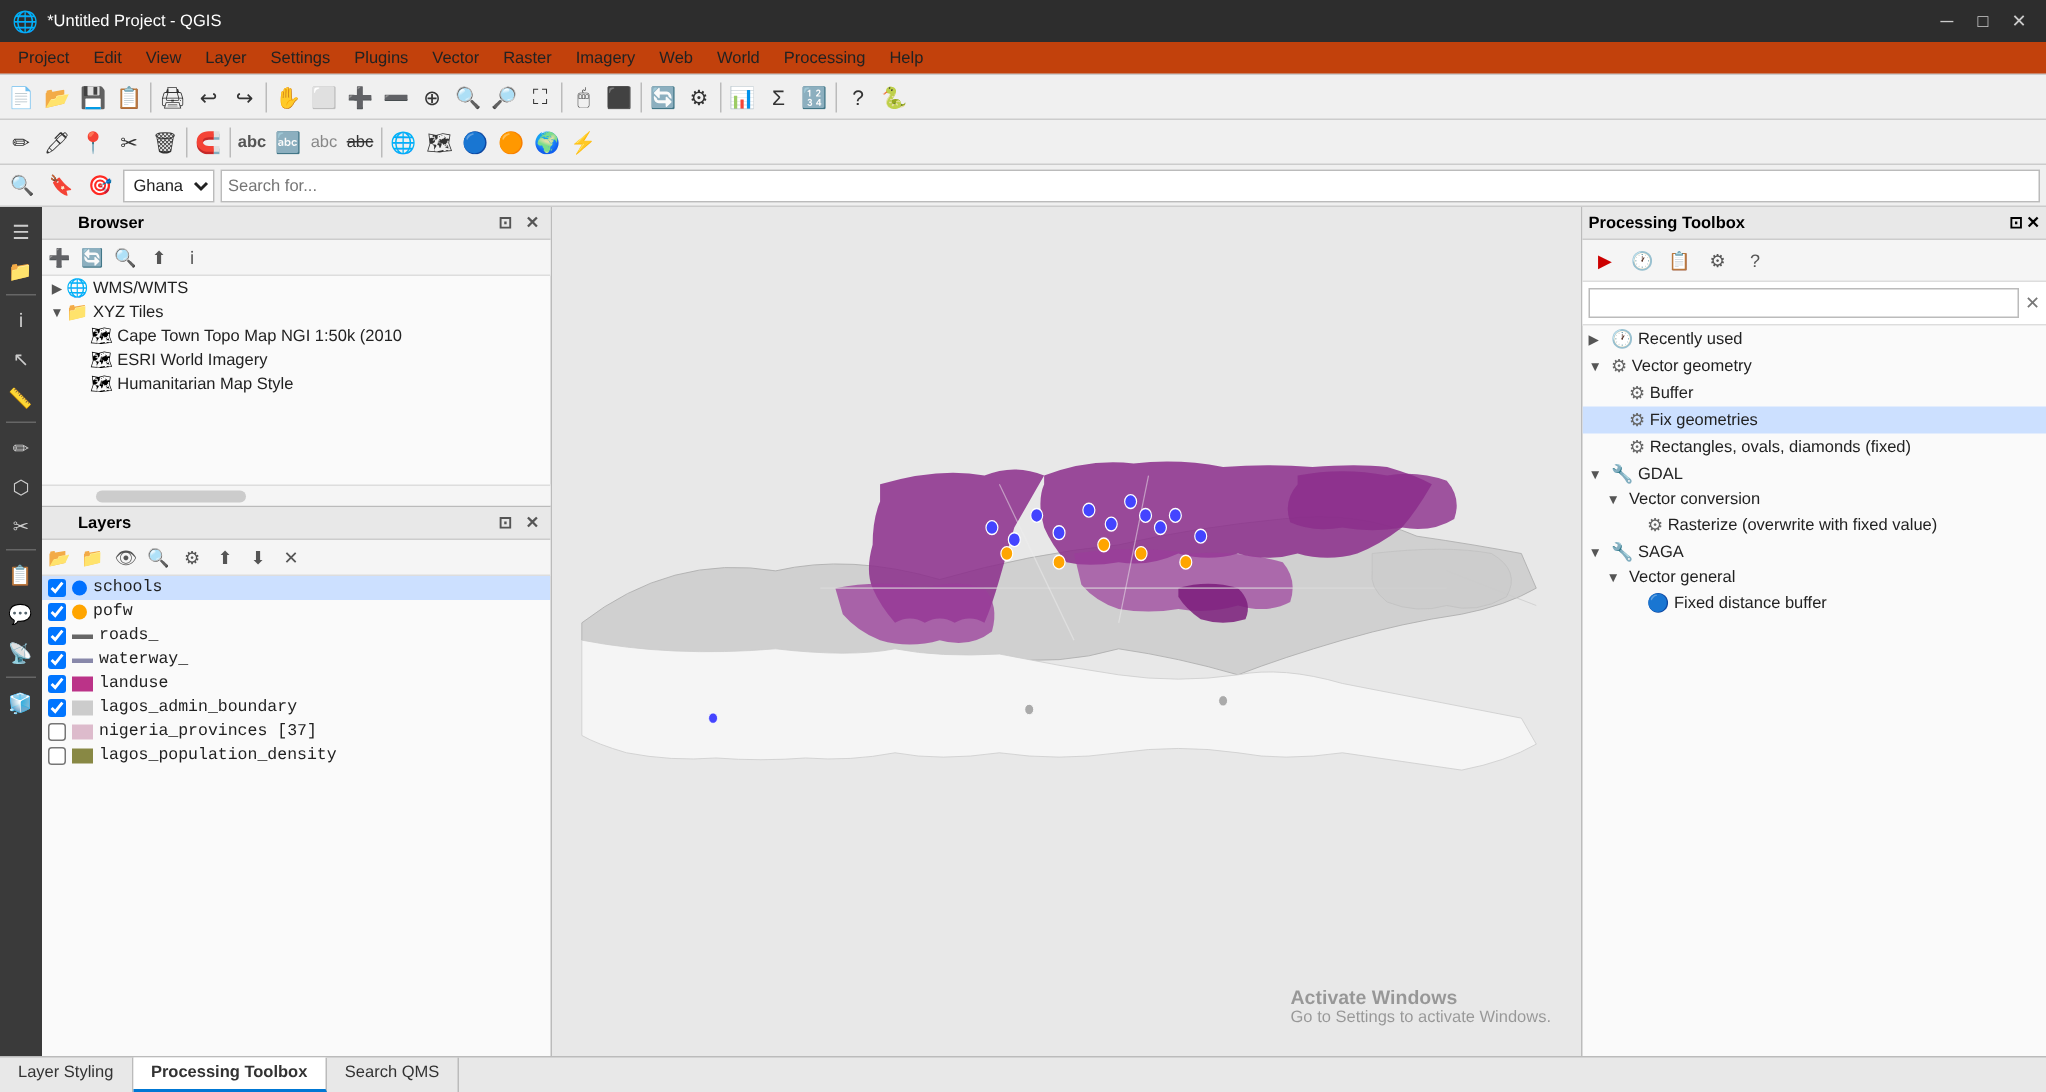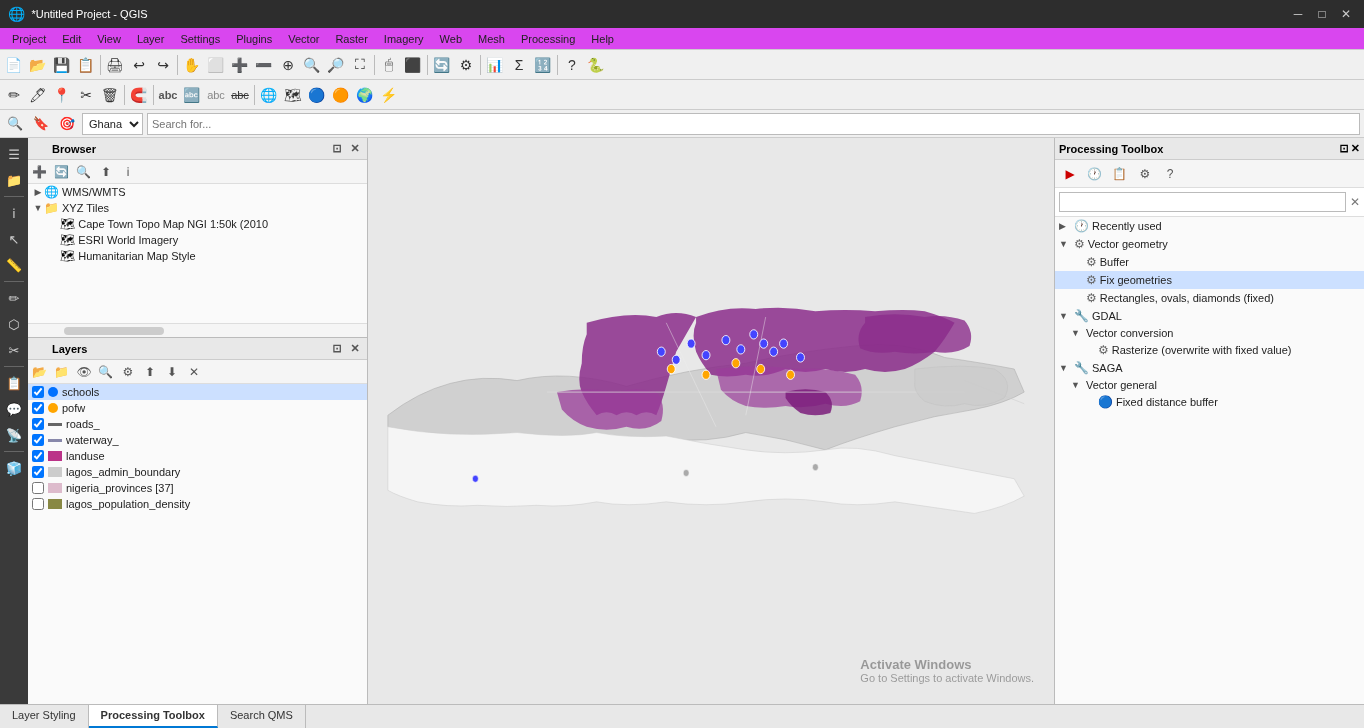--- a/index.html
+++ b/index.html
@@ -11,21 +11,21 @@
       background: #2d2d2d; color: #fff; height: 28px; padding: 0 8px;
     }
     #titlebar .win-controls { display: flex; gap: 4px; }
     #titlebar .win-btn {
       width: 20px; height: 20px; display: flex; align-items: center; justify-content: center;
       font-size: 12px; cursor: pointer; color: #ccc;
     }
 
     
     #menubar {
-      display: flex; align-items: center; background: #d946ef;
+      display: flex; align-items: center; background: #c2410c;
       border-bottom: 1px solid #ccc; height: 22px; padding: 0 4px;
     }
     #menubar span {
       padding: 2px 8px; cursor: pointer; font-size: 11px; color: #222;
     }
 
     
     .toolbar {
       display: flex; align-items: center; background: #f0f0f0;
       border-bottom: 1px solid #ccc; height: 30px; padding: 0 2px; flex-wrap: wrap;
@@ -84,21 +84,21 @@
     
     #layers-pane { flex: 1; display: flex; flex-direction: column; overflow: hidden; }
     .layers-toolbar { display: flex; align-items: center; height: 24px; padding: 0 2px; gap: 2px; background: #f5f5f5; border-bottom: 1px solid #ddd; }
     .layers-toolbar .lt-btn { width: 20px; height: 20px; display: flex; align-items: center; justify-content: center; font-size: 12px; cursor: pointer; color: #555; }
     .layers-list { flex: 1; overflow-y: auto; font-size: 11px; }
     .layer-item {
       display: flex; align-items: center; padding: 2px 4px; cursor: pointer; gap: 4px;
     }
     .layer-item.selected { background: #cce0ff; }
     .layer-item input[type=checkbox] { width: 12px; height: 12px; cursor: pointer; }
-    .layer-label { flex: 1; color: #222; }
+    .layer-label { flex: 1; color: #222; font-family: Liberation Mono, monospace; }
 
     
     #map-area { flex: 1; position: relative; background: #f9a8d4; overflow: hidden; }
 
     
     #toolbox { width: 310px; min-width: 310px; display: flex; flex-direction: column; border-left: 1px solid #bbb; background: #fafafa; }
     #toolbox-header {
       display: flex; align-items: center; justify-content: space-between;
       background: #e8e8e8; border-bottom: 1px solid #ccc; height: 22px; padding: 0 4px;
       font-weight: bold; font-size: 11px;
@@ -165,21 +165,21 @@
   <span>Project</span>
   <span>Edit</span>
   <span>View</span>
   <span>Layer</span>
   <span>Settings</span>
   <span>Plugins</span>
   <span>Vector</span>
   <span>Raster</span>
   <span>Imagery</span>
   <span>Web</span>
-  <span>Mesh</span>
+  <span>World</span>
   <span>Processing</span>
   <span>Help</span>
 </div>
 
 <div class="toolbar">
   <div class="tb-btn">📄</div>
   <div class="tb-btn">📂</div>
   <div class="tb-btn">💾</div>
   <div class="tb-btn">📋</div>
   <div class="sep"></div>

